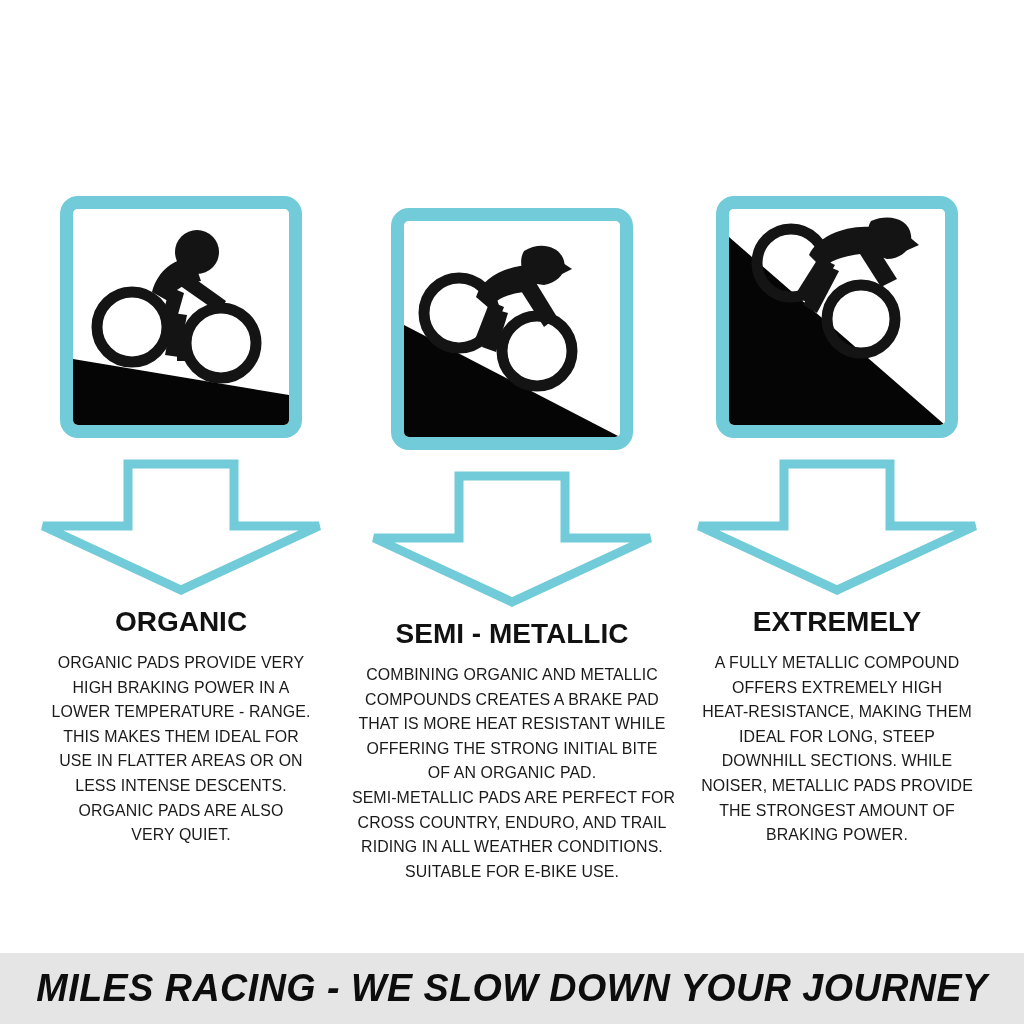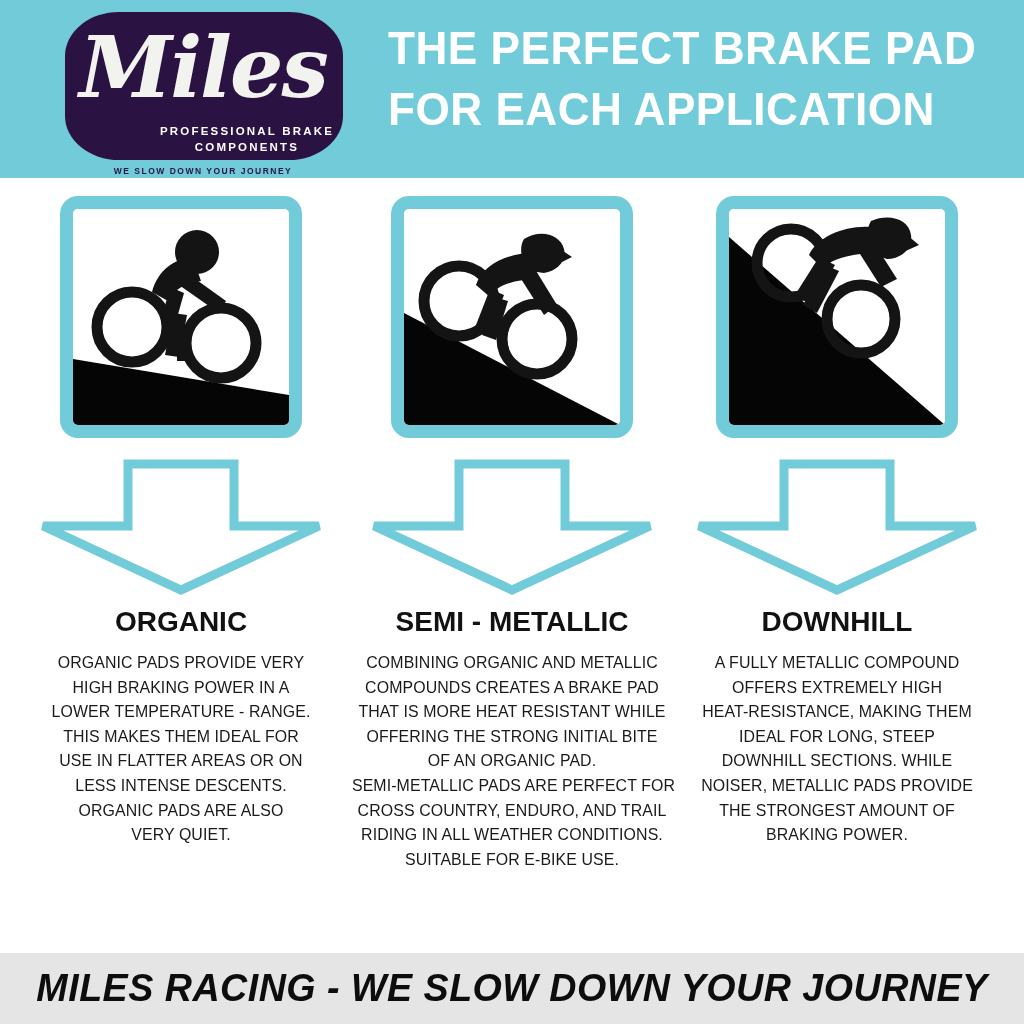--- a/index.html
+++ b/index.html
@@ -103,21 +103,21 @@
   }
   .header-title .line { display: block; white-space: nowrap; }
 
   
   .col {
     position: absolute;
     top: 196px;
     width: 330px;
   }
   .col-0 { left: 16px; }
-  .col-1 { left: 347px; }
+  .col-1 { left: 347px; margin-top: 12px; }
   .col-2 { left: 672px; }
 
   
   .tile {
     position: relative;
     width: 242px;
     height: 242px;
     margin: 0 auto;
     box-sizing: border-box;
     border: 13px solid #71cbd8;
@@ -192,35 +192,20 @@
     transform: scaleX(0.99);
     transform-origin: center;
     white-space: nowrap;
   }
 </style>
 </head>
 <body>
 
 <div id="page">
 
-  <div class="header-band">
-
-    <div class="logo-wrap">
-      <div class="logo-plate"></div>
-      <div class="logo-script">Miles</div>
-      <div class="logo-sub1">PROFESSIONAL BRAKE</div>
-      <div class="logo-sub2">COMPONENTS</div>
-      <div class="logo-tagline">WE SLOW DOWN YOUR JOURNEY</div>
-    </div>
-
-    <div class="header-title">
-      <span class="line">THE PERFECT BRAKE PAD</span>
-      <span class="line">FOR EACH APPLICATION</span>
-    </div>
-  </div>
 
   <div class="col col-0">
 
     <div class="tile">
       <div class="tile-inner">
         <svg viewBox="0 0 216 216">
 
           <path d="M0,150 L216,186 L216,216 L0,216 Z" fill="#050505"></path>
 
           <circle cx="59" cy="118" r="35" fill="none" stroke="#141414" stroke-width="11"></circle>
@@ -333,21 +318,21 @@
         </svg>
       </div>
     </div>
 
     <div class="arrow-wrap">
       <svg viewBox="0 0 300 150">
         <path d="M97,14 L203,14 L203,76 L288,76 L150,140 L12,76 L97,76 Z" fill="none" stroke="#71cbd8" stroke-width="9" stroke-linejoin="miter"></path>
       </svg>
     </div>
 
-    <div class="card-title">DOWNHILL</div>
+    <div class="card-title">EXTREMELY</div>
 
     <div class="card-body">
       <span class="line">A FULLY METALLIC COMPOUND</span>
       <span class="line">OFFERS EXTREMELY HIGH</span>
       <span class="line">HEAT-RESISTANCE, MAKING THEM</span>
       <span class="line">IDEAL FOR LONG, STEEP</span>
       <span class="line">DOWNHILL SECTIONS. WHILE</span>
       <span class="line">NOISER, METALLIC PADS PROVIDE</span>
       <span class="line">THE STRONGEST AMOUNT OF</span>
       <span class="line">BRAKING POWER.</span>

